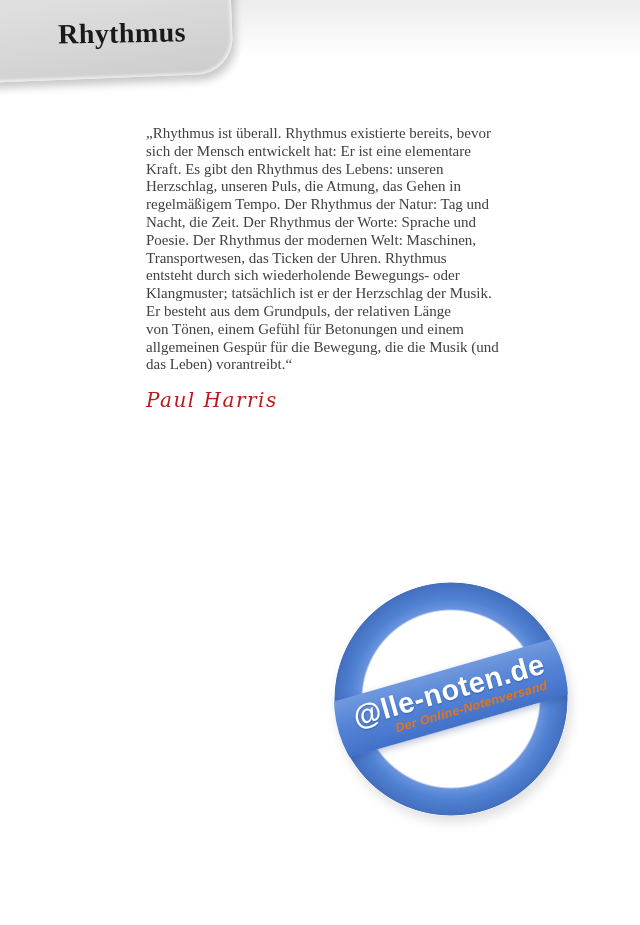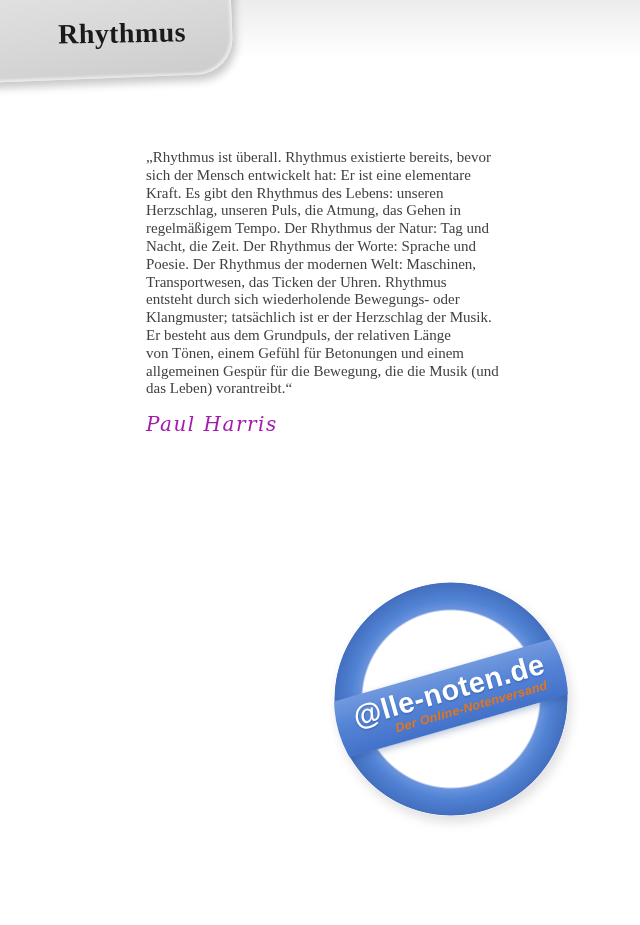--- a/index.html
+++ b/index.html
@@ -35,36 +35,36 @@
     font-weight: 700;
     font-size: 28px;
     color: #1a1a1a;
     letter-spacing: 0.4px;
     transform: rotate(1.2deg);
     white-space: nowrap;
   }
 
   
   .quote-block {
-    position: absolute; left: 146px; top: 149px; width: 400px;
+    position: absolute; left: 146px; top: 125px; width: 400px;
   }
   .quote-text {
     margin: 0;
     font-family: "Liberation Serif", serif;
     font-size: 15px;
     line-height: 17.8px;
     color: #414141;
     white-space: pre-line;
   }
   .quote-author {
     margin-top: 14px;
     font-family: "DejaVu Serif", serif;
     font-style: italic;
     font-size: 20px;
-    color: #a21caf;
+    color: #b91c1c;
     letter-spacing: 1.5px;
   }
 
   
   .stamp {
     position: absolute; left: 334px; top: 582px;
     width: 234px; height: 234px;
   }
   .stamp-clip {
     position: absolute; inset: 0;

